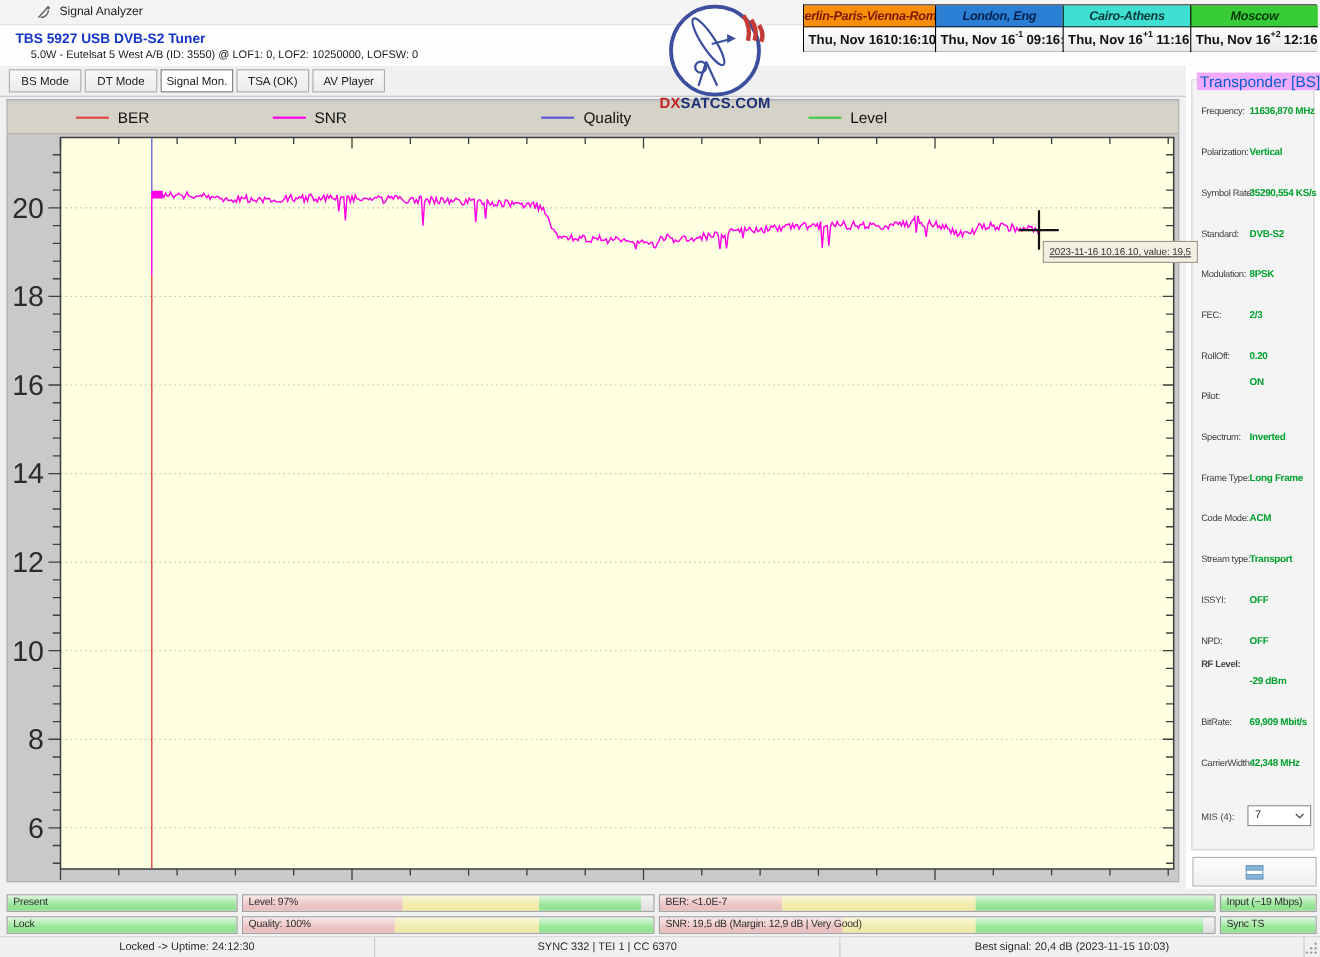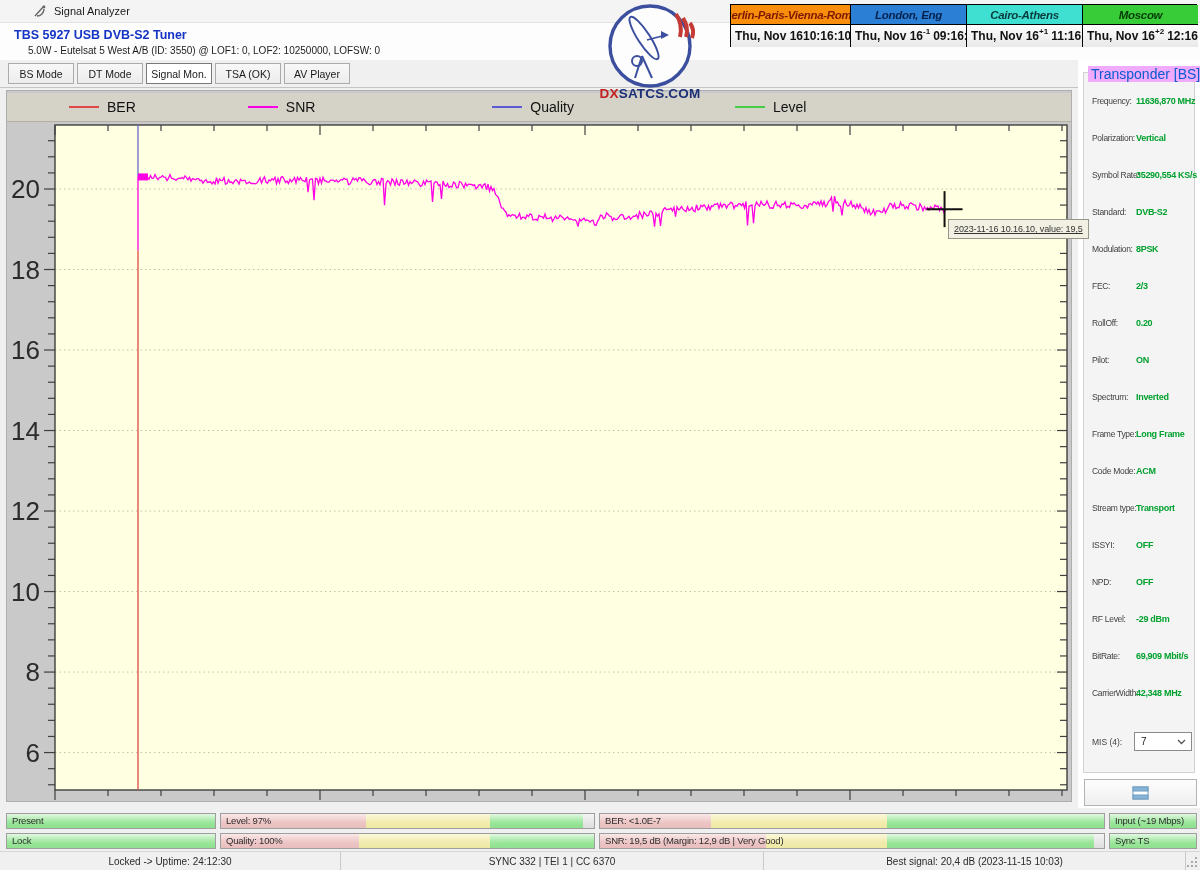--- a/index.html
+++ b/index.html
@@ -352,34 +352,34 @@
         <div class="trow-v" style="top: 96px;">35290,554 KS/s</div>
         <div class="trow-l" style="top: 133px;">Standard:</div>
         <div class="trow-v" style="top: 133px;">DVB-S2</div>
         <div class="trow-l" style="top: 170px;">Modulation:</div>
         <div class="trow-v" style="top: 170px;">8PSK</div>
         <div class="trow-l" style="top: 207px;">FEC:</div>
         <div class="trow-v" style="top: 207px;">2/3</div>
         <div class="trow-l" style="top: 244px;">RollOff:</div>
         <div class="trow-v" style="top: 244px;">0.20</div>
         <div class="trow-l" style="top: 281px;">Pilot:</div>
-        <div class="trow-v" style="top: 281px;">ON</div>
+        <div class="trow-v" style="top: 268px;">ON</div>
         <div class="trow-l" style="top: 318px;">Spectrum:</div>
         <div class="trow-v" style="top: 318px;">Inverted</div>
         <div class="trow-l" style="top: 355px;">Frame Type:</div>
         <div class="trow-v" style="top: 355px;">Long Frame</div>
         <div class="trow-l" style="top: 392px;">Code Mode:</div>
         <div class="trow-v" style="top: 392px;">ACM</div>
         <div class="trow-l" style="top: 429px;">Stream type:</div>
         <div class="trow-v" style="top: 429px;">Transport</div>
         <div class="trow-l" style="top: 466px;">ISSYI:</div>
         <div class="trow-v" style="top: 466px;">OFF</div>
         <div class="trow-l" style="top: 503px;">NPD:</div>
         <div class="trow-v" style="top: 503px;">OFF</div>
-        <div class="trow-l" style="top: 540px;">RF Level:</div>
+        <div class="trow-l" style="top: 524px; font-weight: bold;">RF Level:</div>
         <div class="trow-v" style="top: 540px;">-29 dBm</div>
         <div class="trow-l" style="top: 577px;">BitRate:</div>
         <div class="trow-v" style="top: 577px;">69,909 Mbit/s</div>
         <div class="trow-l" style="top: 614px;">CarrierWidth:</div>
         <div class="trow-v" style="top: 614px;">42,348 MHz</div>
       </div>
   </div>
 
   <button class="side-btn">
     <svg width="17" height="14" viewBox="0 0 17 14">

